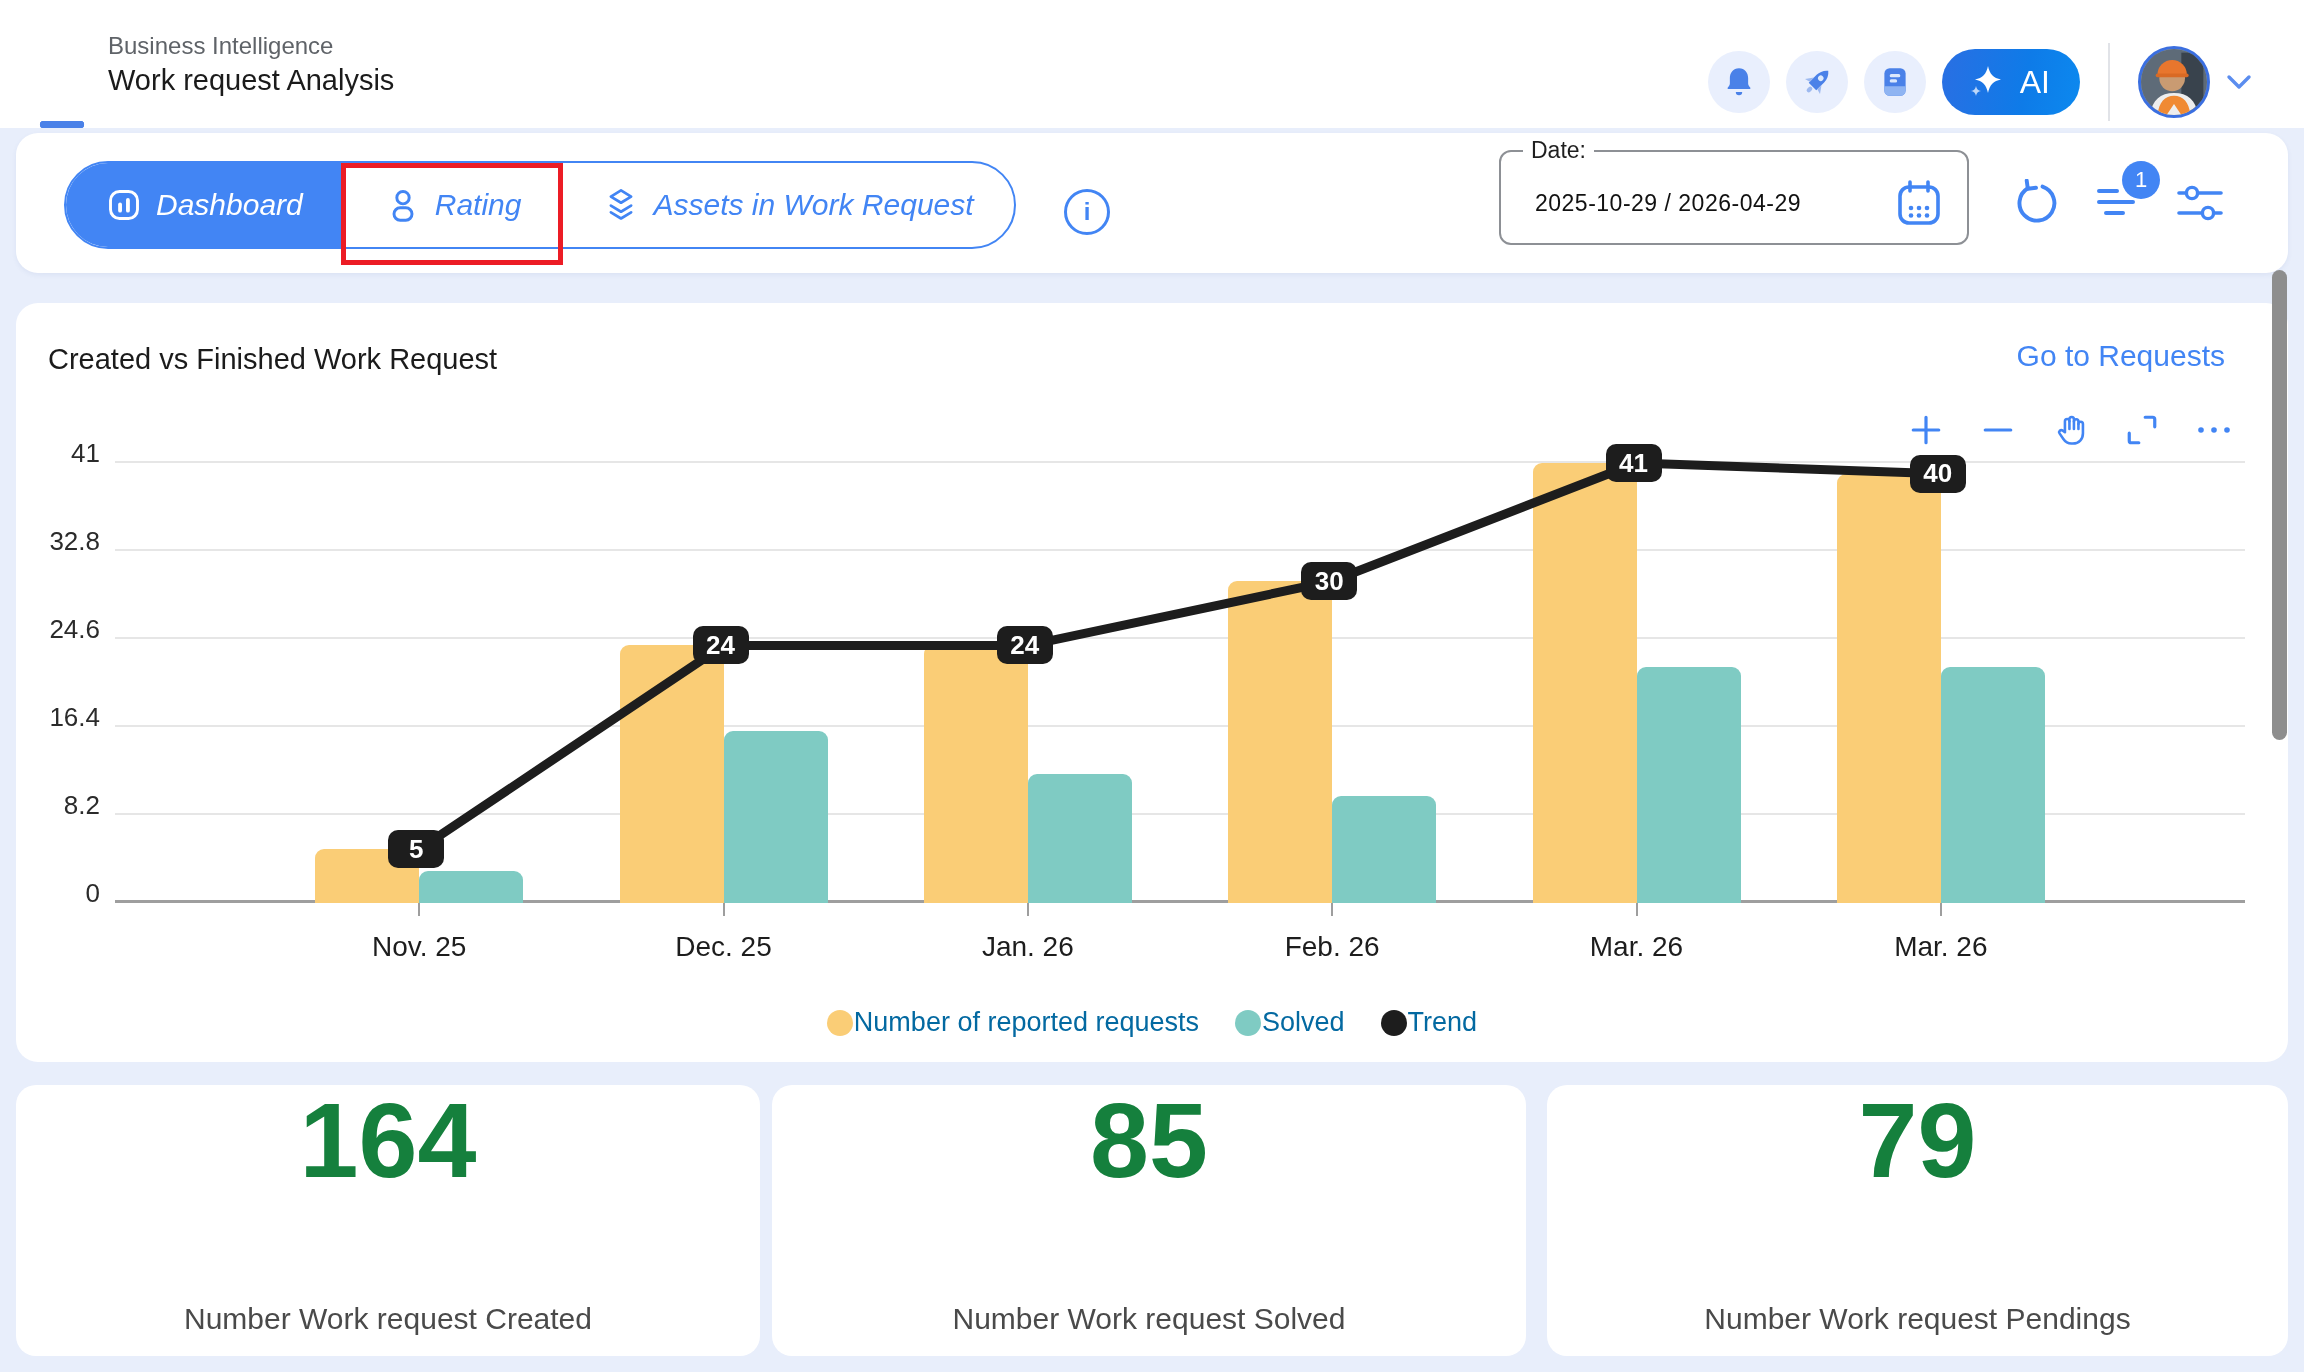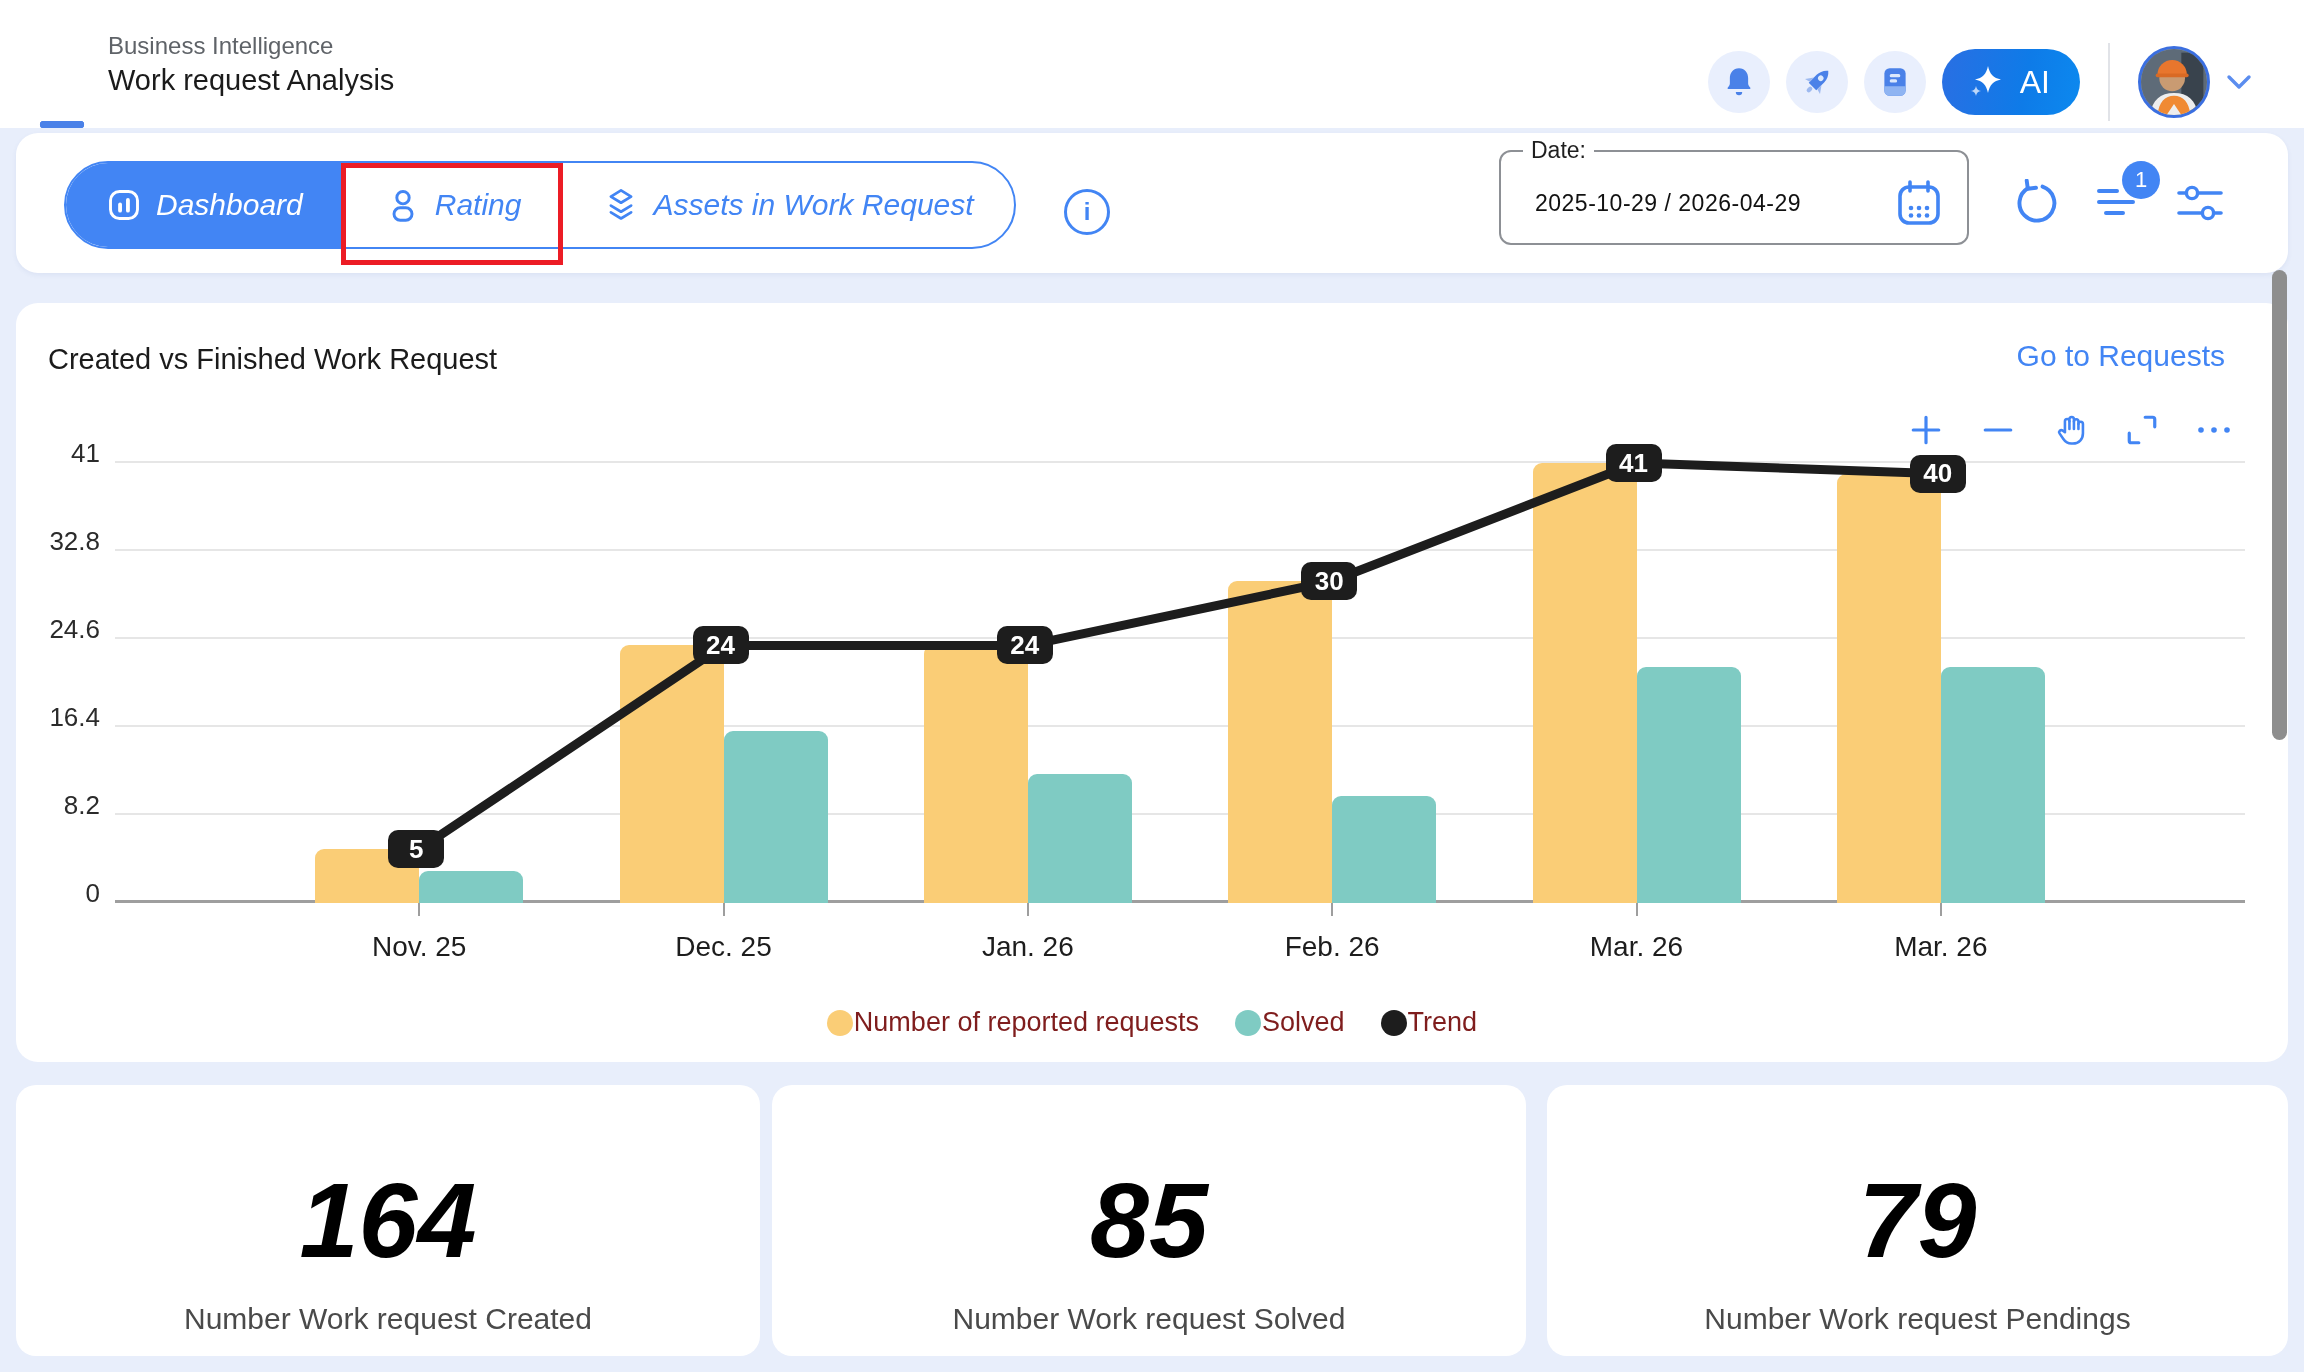--- a/index.html
+++ b/index.html
@@ -62,26 +62,26 @@
   .gridline{position:absolute;left:0;width:100%;height:0;border-top:2px solid #E6E6E6;}
   .gridline.baseline{border-top:3px solid #9E9E9E;}
   .bar{position:absolute;bottom:0;width:104px;border-radius:9px 9px 0 0;}
   .trend-svg{position:absolute;left:0;top:0;overflow:visible;}
   .trend-badge{position:absolute;min-width:56px;height:38px;padding:0 8px;box-sizing:border-box;background:#1D1D1D;border-radius:10px;
     color:#fff;font-size:26px;font-weight:bold;display:flex;align-items:center;justify-content:center;z-index:5;}
   .x-tick{position:absolute;top:440px;width:2px;height:13px;background:#9E9E9E;}
   .x-labels{position:absolute;left:99px;top:628px;width:2130px;height:40px;}
   .x-tick-label{position:absolute;width:180px;text-align:center;font-size:28px;color:#1D1D1D;}
   .legend{position:absolute;left:0;bottom:24px;width:100%;display:flex;justify-content:center;gap:36px;}
-  .legend-item{display:flex;align-items:center;gap:1px;font-size:27px;color:#7f1d1d;cursor:pointer;}
+  .legend-item{display:flex;align-items:center;gap:1px;font-size:27px;color:#0369a1;cursor:pointer;}
   .legend-dot{width:26px;height:26px;border-radius:50%;display:inline-block;}
 
   
   .stat-card{position:absolute;top:1085px;height:271px;background:#fff;border-radius:20px;display:flex;flex-direction:column;align-items:center;}
-  .stat-value{margin-top:80px;font-size:106px;font-weight:bold;color:#000000;line-height:1.05;font-style:italic;}
+  .stat-value{font-size:106px;font-weight:bold;color:#15803d;line-height:1.05;}
   .stat-label{margin-top:auto;margin-bottom:20px;font-size:30px;color:#4A4A4A;}
 
   .scroll-thumb{position:absolute;left:2272px;top:270px;width:15px;height:470px;background:#8E8E8E;border-radius:8px;z-index:40;}
   svg{display:block;}
 </style>
 </head>
 <body>
 
 <div class="page">
 

